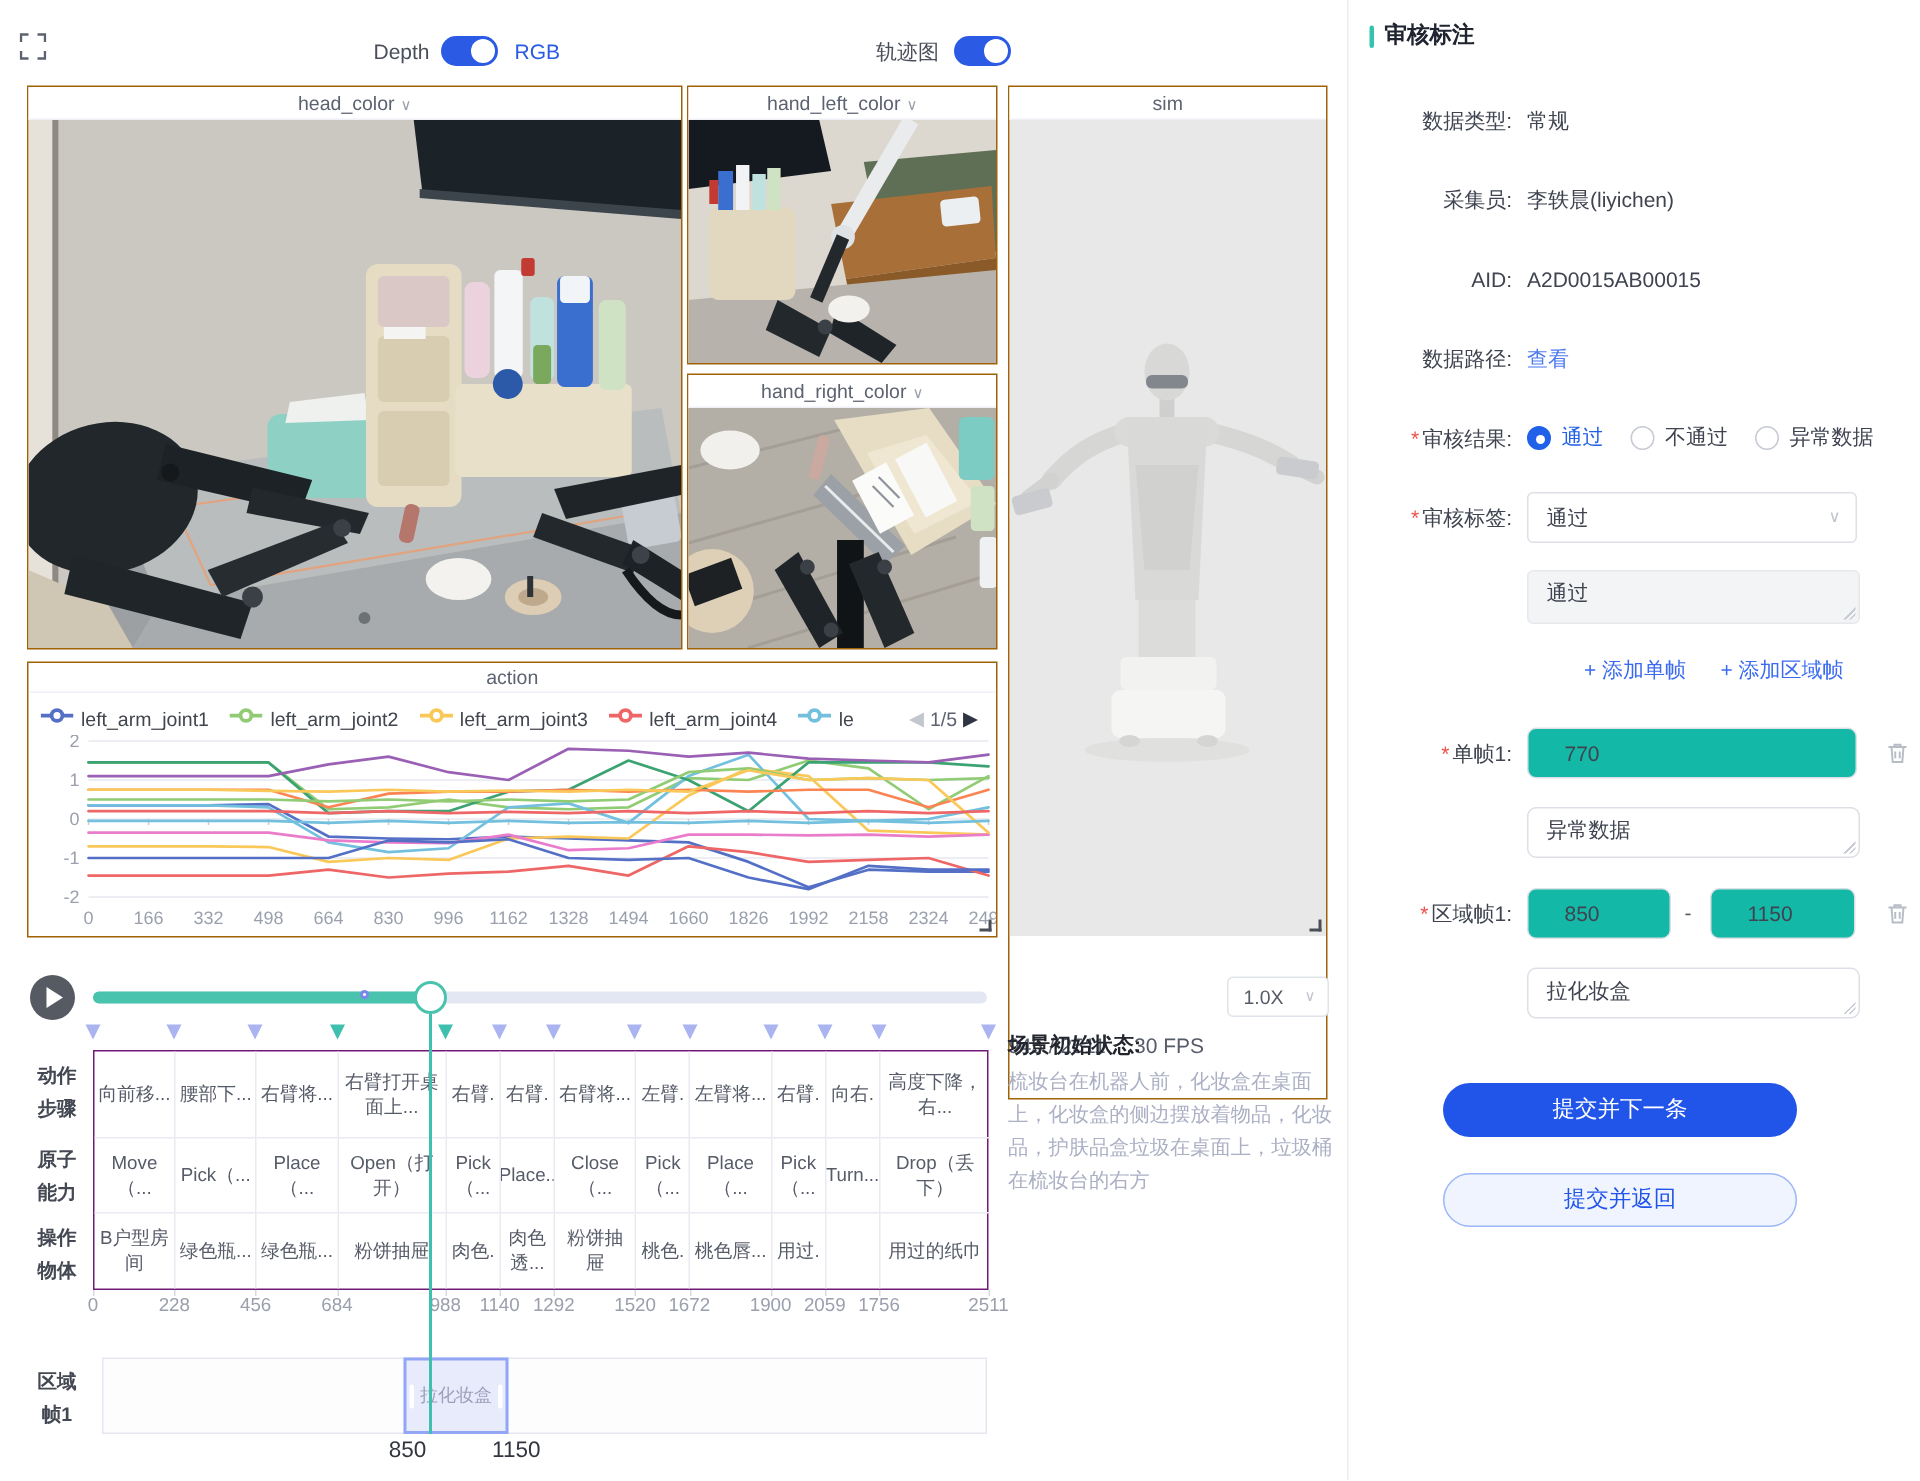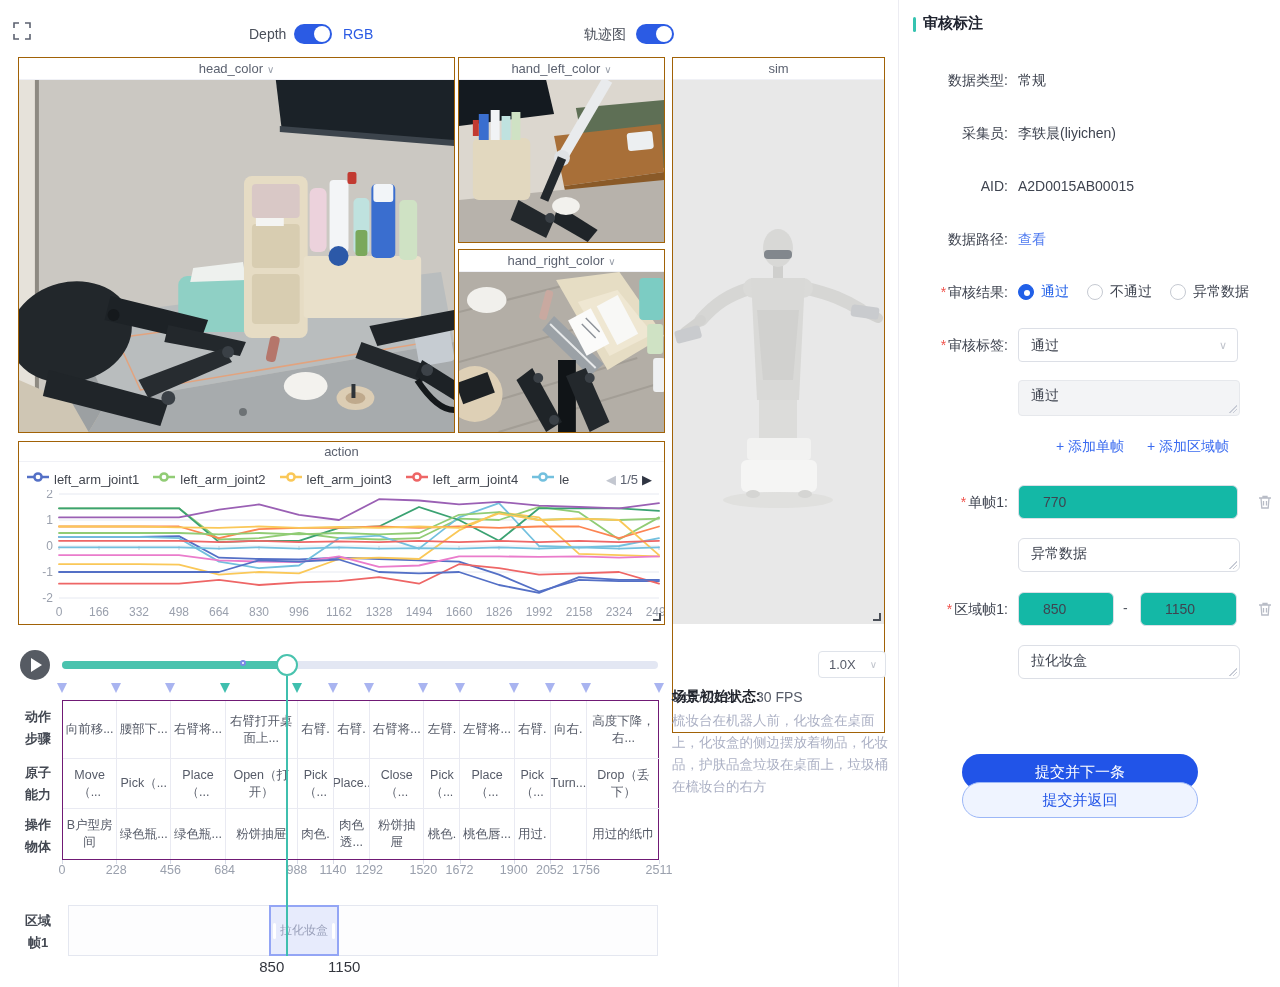--- a/index.html
+++ b/index.html
@@ -87,21 +87,21 @@
   .select-box .chev { position:absolute; right:10px; color:#c0c4cc; font-size:11px; }
   .note-area { position:absolute; left:1018px; width:222px; border-radius:4px; font-size:14px; color:#3f4450; padding:6px 12px; position:absolute; }
   .note-area.gray { background:#f3f4f6; border:1px solid #e6e8ec; }
   .note-area.white { background:#fff; border:1px solid #dcdfe6; border-radius:6px; }
   .note-resize { position:absolute; right:2px; bottom:2px; width:9px; height:9px; background:
     linear-gradient(135deg, transparent 55%, #c8ccd6 55%, #c8ccd6 63%, transparent 63%, transparent 75%, #c8ccd6 75%, #c8ccd6 83%, transparent 83%); }
   .add-link { position:absolute; top:438px; font-size:14px; color:#3a6bf0; cursor:pointer; }
   .frame-input { position:absolute; height:34px; border:1px solid #dcdfe6; border-radius:6px; background:#14b8a6; font-size:14px; color:#3f4450; padding-left:24px; font-family:inherit; outline:none; }
   .trash-btn { position:absolute; width:18px; height:18px; cursor:pointer; }
   .range-dash { position:absolute; font-size:14px; color:#555a64; }
-  .btn-primary { position:absolute; left:962px; top:722px; width:236px; height:36px; border-radius:18px; background:#2154e8; color:#fff; font-size:15px; text-align:center; line-height:36px; cursor:pointer;margin-top:32px; }
+  .btn-primary { position:absolute; left:962px; top:722px; width:236px; height:36px; border-radius:18px; background:#2154e8; color:#fff; font-size:15px; text-align:center; line-height:36px; cursor:pointer; }
   .btn-secondary { position:absolute; left:962px; top:782px; width:236px; height:36px; border-radius:18px; background:#eff4ff; border:1px solid #9cb7f7; color:#2154e8; font-size:15px; text-align:center; line-height:34px; cursor:pointer; }
 </style>
 </head>
 <body>
 
 <div class="app">
 
   <div class="fullscreen-btn">
     <svg viewBox="0 0 18 18">
         <path d="M1,6 V1 H6 M12,1 H17 V6 M17,12 V17 H12 M6,17 H1 V12" fill="none" stroke="#5c6270" stroke-width="1.6"></path>
@@ -470,21 +470,21 @@
       <span class="axis-num" style="left: 333.039px;">1140</span>
       <div class="axis-tick" style="left: 369.178px;"></div>
       <span class="axis-num" style="left: 369.178px;">1292</span>
       <div class="axis-tick" style="left: 423.386px;"></div>
       <span class="axis-num" style="left: 423.386px;">1520</span>
       <div class="axis-tick" style="left: 459.524px;"></div>
       <span class="axis-num" style="left: 459.524px;">1672</span>
       <div class="axis-tick" style="left: 513.732px;"></div>
       <span class="axis-num" style="left: 513.732px;">1900</span>
       <div class="axis-tick" style="left: 549.871px;"></div>
-      <span class="axis-num" style="left: 549.871px;">2052</span>
+      <span class="axis-num" style="left: 549.871px;">2059</span>
       <div class="axis-tick" style="left: 586.01px;"></div>
       <span class="axis-num" style="left: 586.01px;">1756</span>
       <div class="axis-tick" style="left: 659px;"></div>
       <span class="axis-num" style="left: 659px;">2511</span>
     </div>
 
   <div class="row-label" style="top:910px">区域帧1</div>
   <div id="region-track">
     <div id="region-block" style="left: 199.721px; width: 70.4898px;">
         <span>拉化妆盒</span>

